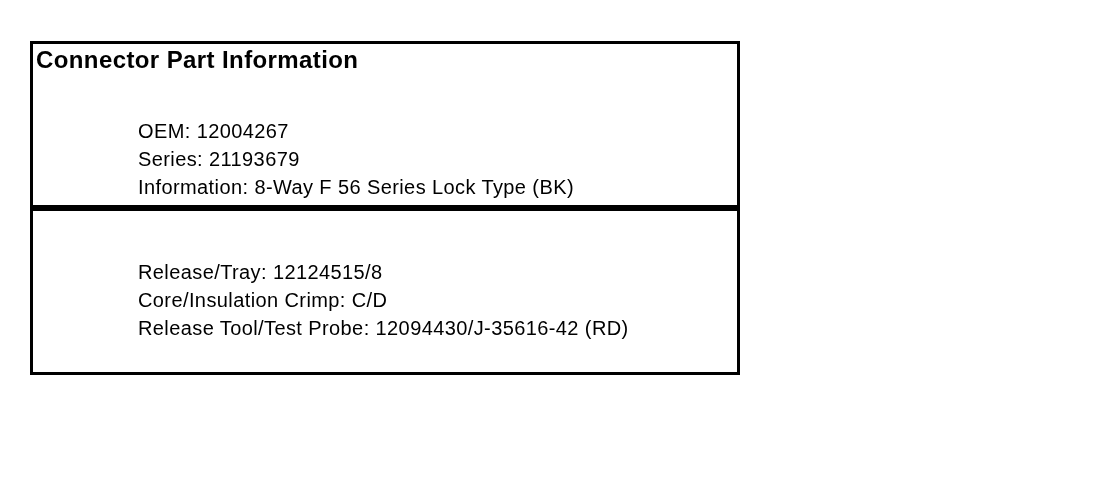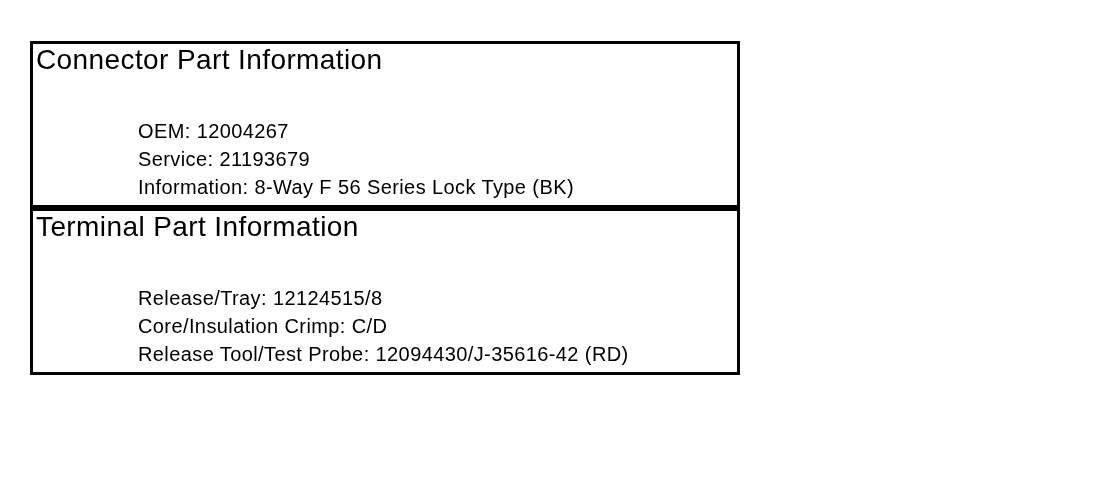--- a/index.html
+++ b/index.html
@@ -24,22 +24,22 @@
     width: 710px;
   }
   .info-box {
     border: 3px solid #000000;
     background: #ffffff;
     height: 167px;
     padding: 3px 4px 0 3px;
     overflow: hidden;
   }
   .box-title {
-    font-size: 28px;
-    font-weight: normal;
+    font-size: 24px;
+    font-weight: bold;
     line-height: 26px;
     letter-spacing: 0.4px;
     white-space: nowrap;
   }
   .fields {
     margin-top: 44px;
     margin-left: 102px;
   }
   .field {
     font-size: 20px;
@@ -55,32 +55,31 @@
   <div class="info-panel">
 
     <section class="info-box">
       <h2 class="box-title">Connector Part Information</h2>
       <div class="fields">
         <div class="field">
           <span class="field-label">OEM:</span>
           <span class="field-value">12004267</span>
         </div>
         <div class="field">
-          <span class="field-label">Service:</span>
+          <span class="field-label">Series:</span>
           <span class="field-value">21193679</span>
         </div>
         <div class="field">
           <span class="field-label">Information:</span>
           <span class="field-value">8-Way F 56 Series Lock Type (BK)</span>
         </div>
       </div>
     </section>
 
     <section class="info-box">
-      <h2 class="box-title">Terminal Part Information</h2>
       <div class="fields">
         <div class="field">
           <span class="field-label">Release/Tray:</span>
           <span class="field-value">12124515/8</span>
         </div>
         <div class="field">
           <span class="field-label">Core/Insulation Crimp:</span>
           <span class="field-value">C/D</span>
         </div>
         <div class="field">

